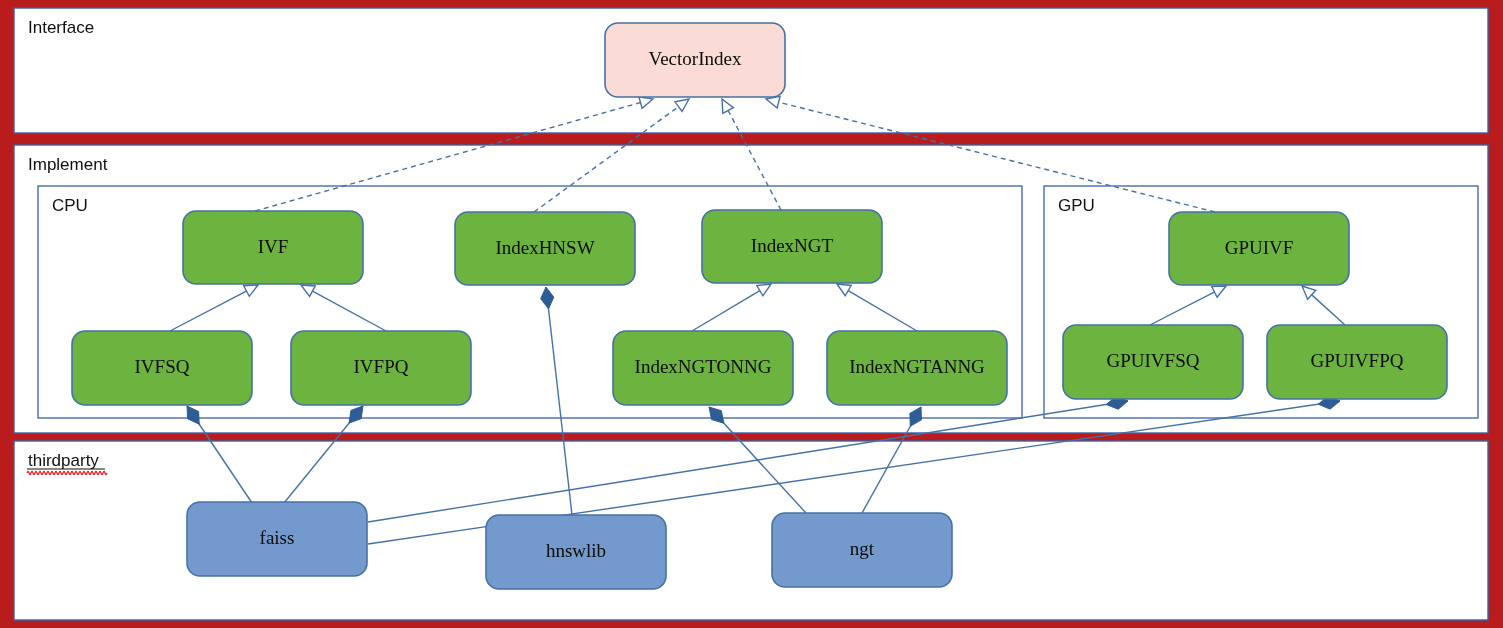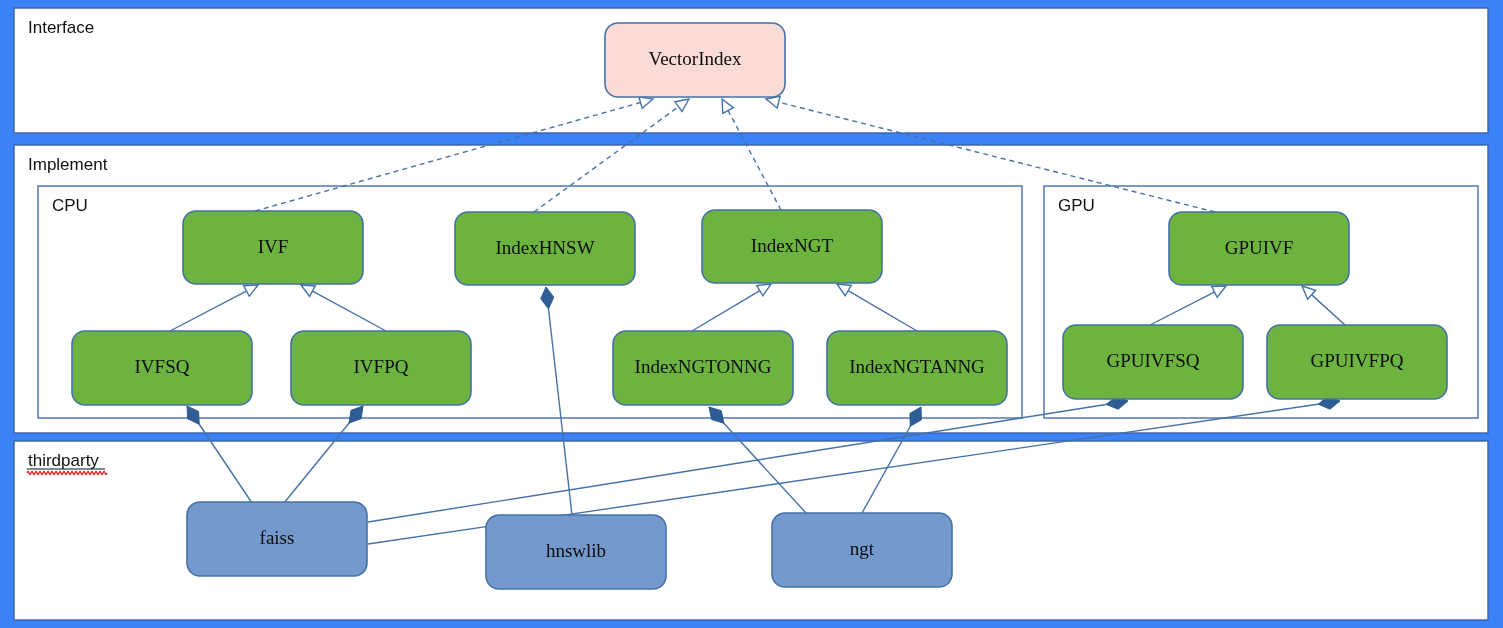--- a/index.html
+++ b/index.html
@@ -4,21 +4,21 @@
 <style>
   html, body {
     margin: 0;
     padding: 0;
     background: #ffffff;
   }
   #stage {
     position: relative;
     width: 1503px;
     height: 628px;
-    background: #3b82f6;
+    background: #b91c1c;
     overflow: hidden;
     font-family: "Liberation Sans", sans-serif;
   }
   svg#diagram {
     position: absolute;
     left: 0;
     top: 0;
     width: 1503px;
     height: 628px;
   }

